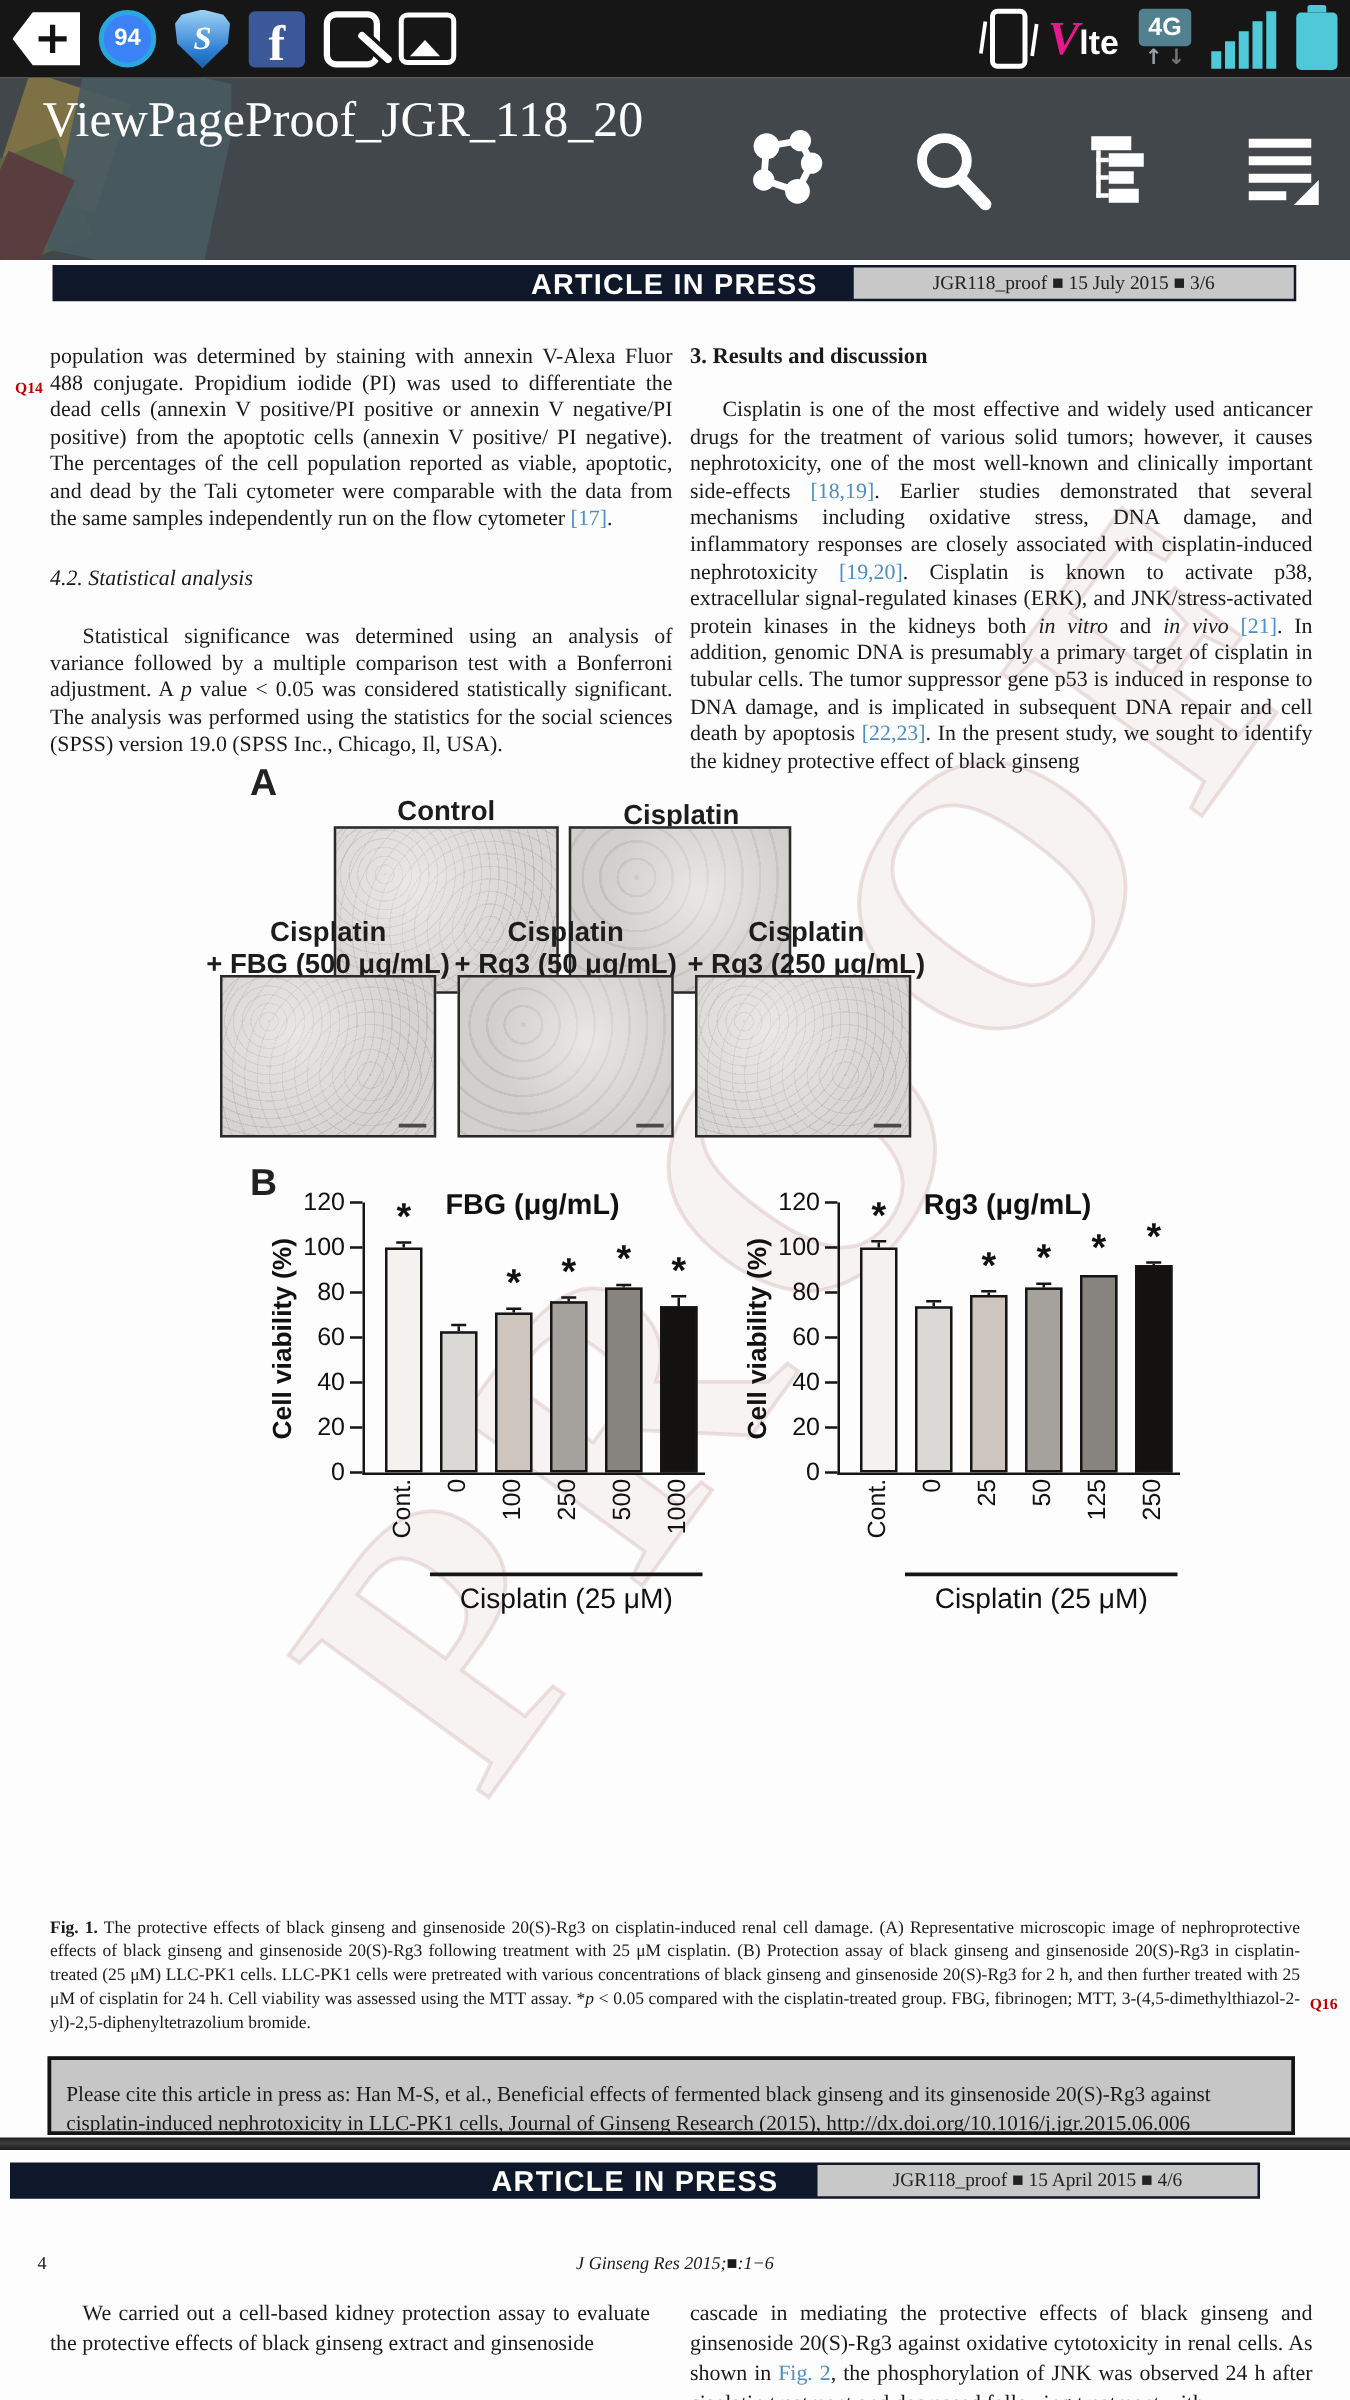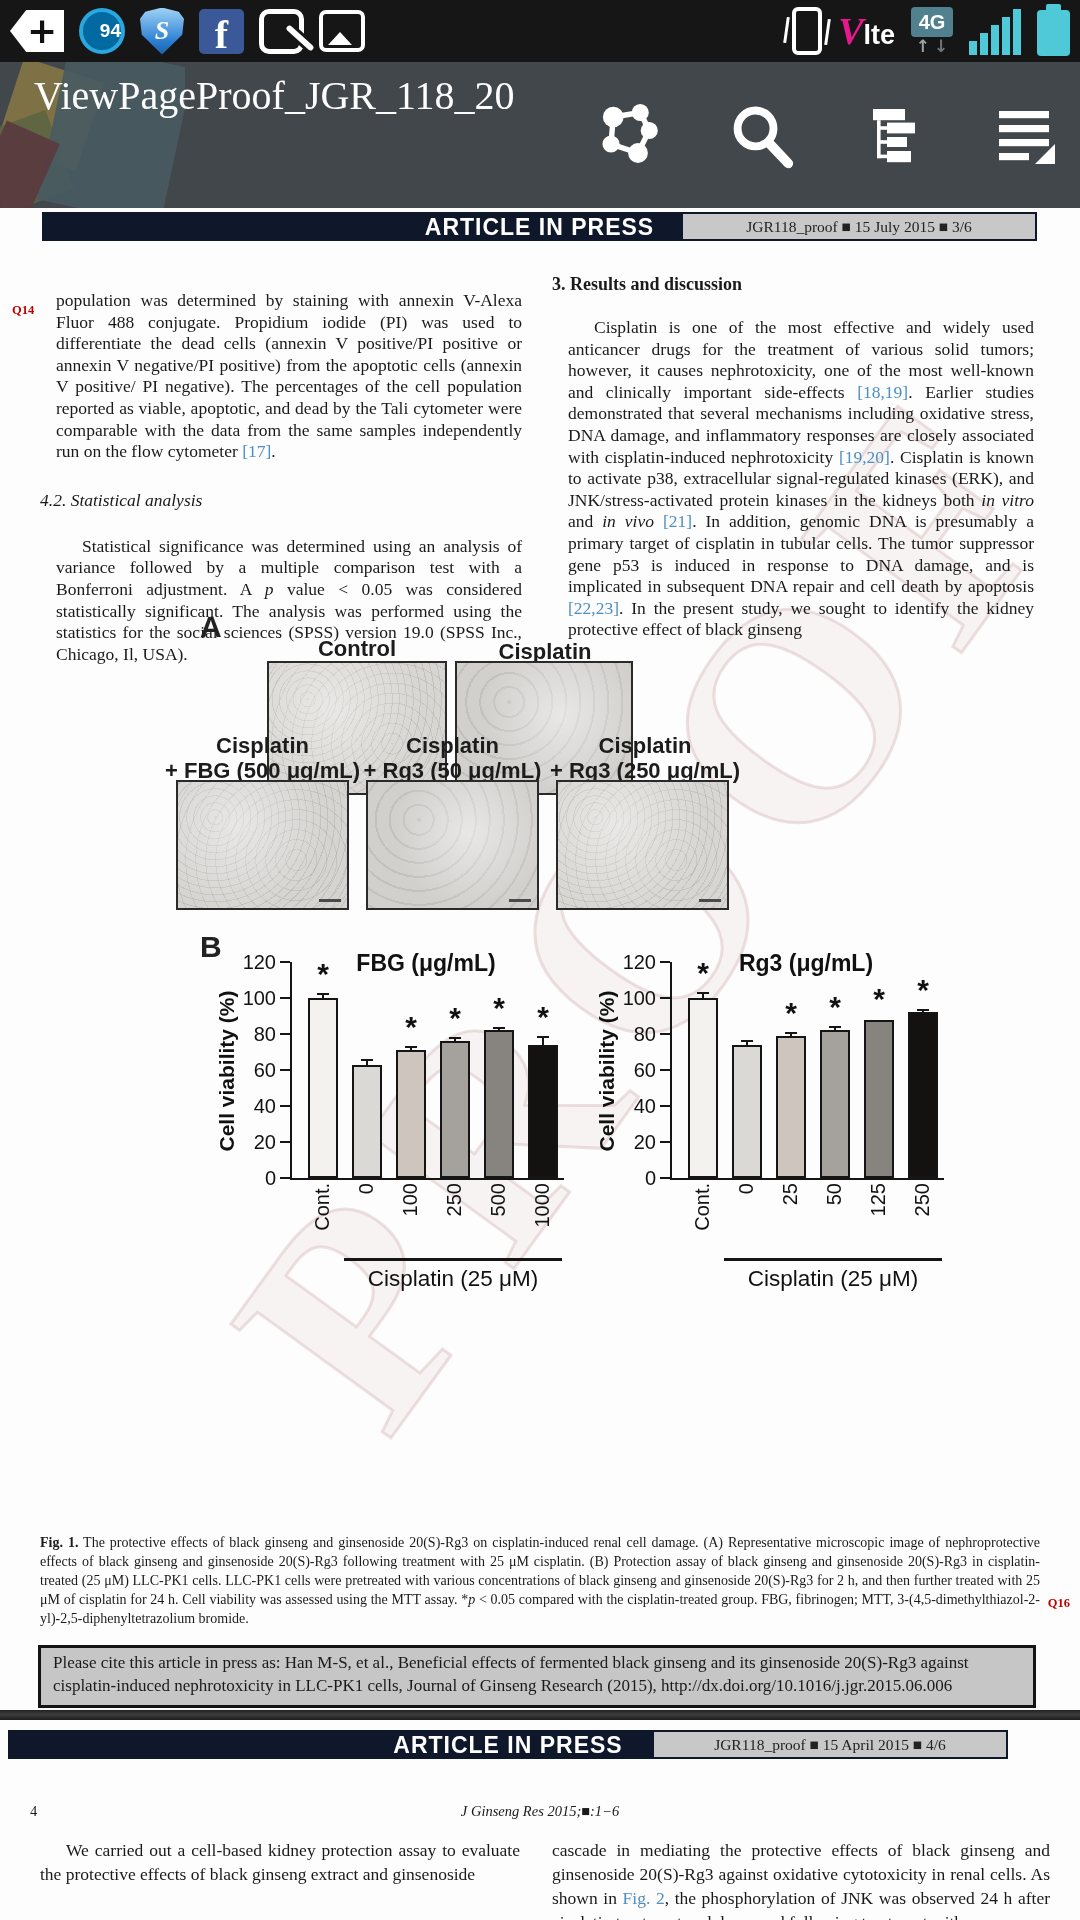--- a/index.html
+++ b/index.html
@@ -3,21 +3,21 @@
 <meta charset="utf-8">
 <style>
   html,body{margin:0;padding:0;background:#000;}
   .screen{position:relative;width:1080px;height:1920px;overflow:hidden;background:#fff;font-family:"Liberation Serif",serif;}
   
   .statusbar{position:absolute;top:0;left:0;width:1080px;height:62px;background:#161616;display:flex;align-items:center;padding:0 10px;box-sizing:border-box;z-index:30;}
   .sb-left{display:flex;align-items:center;gap:15px;}
   .sb-right{margin-left:auto;display:flex;align-items:center;gap:16px;}
   .ic-back{width:54px;height:44px;background:#fff;clip-path:polygon(0 50%,30% 2%,100% 2%,100% 98%,30% 98%);display:flex;align-items:center;justify-content:center;}
   .ic-back span{color:#111;font:900 36px "DejaVu Sans",sans-serif;margin-left:10px;line-height:1;}
-  .ic-94{width:46px;height:46px;border-radius:50%;background:#0369a1;border:4px solid #2ba7e0;box-sizing:border-box;display:flex;align-items:center;justify-content:flex-end;color:#fff;font:bold 19px "Liberation Sans",sans-serif;}
+  .ic-94{width:46px;height:46px;border-radius:50%;background:#3b82f6;border:4px solid #2ba7e0;box-sizing:border-box;display:flex;align-items:center;justify-content:center;color:#fff;font:bold 19px "Liberation Sans",sans-serif;}
   .ic-shield{width:44px;height:47px;background:linear-gradient(180deg,#9ed2f5 0%,#2d7fd3 70%,#1b5fa8 100%);clip-path:polygon(50% 0,88% 9%,100% 24%,96% 58%,50% 100%,4% 58%,0 24%,12% 9%);display:flex;align-items:center;justify-content:center;color:#fff;font:italic bold 26px "Liberation Serif",serif;}
   .ic-fb{width:45px;height:45px;background:#3b5998;border-radius:5px;display:flex;align-items:flex-end;justify-content:center;color:#fff;font:bold 40px "Liberation Serif",serif;line-height:0.95;overflow:hidden;}
   .ic-qmemo{width:45px;height:45px;border:5px solid #fff;border-radius:10px;box-sizing:border-box;position:relative;}
   .ic-qmemo::after{content:"";position:absolute;width:6px;height:34px;background:#fff;transform:rotate(-48deg);right:-4px;bottom:-6px;border-radius:3px;box-shadow:0 0 0 3px #161616;}
   .ic-gallery{width:46px;height:42px;border:4px solid #fff;border-radius:7px;box-sizing:border-box;position:relative;overflow:hidden;}
   .ic-gallery::after{content:"";position:absolute;left:5px;bottom:3px;width:0;height:0;border-left:12px solid transparent;border-right:12px solid transparent;border-bottom:13px solid #fff;}
   .ic-vib{position:relative;width:30px;height:48px;border:4px solid #fff;border-radius:6px;box-sizing:border-box;}
   .ic-vib::before{content:"";position:absolute;left:-11px;top:6px;width:3px;height:26px;background:#fff;transform:rotate(8deg);}
   .ic-vib::after{content:"";position:absolute;right:-11px;bottom:6px;width:3px;height:26px;background:#fff;transform:rotate(8deg);}
   .volte{display:flex;align-items:baseline;}
@@ -51,21 +51,21 @@
   .banner .lbl{position:absolute;left:0;right:0;top:2px;text-align:center;color:#fff;font:bold 23px "Liberation Sans",sans-serif;letter-spacing:1px;}
   .banner .proof{position:absolute;right:2px;top:2px;bottom:2px;width:352px;background:#c8c8c8;color:#222;font:400 15.5px "Liberation Serif",serif;display:flex;align-items:center;justify-content:center;}
   .b1{left:42px;top:4px;width:995px;}
   .b2{left:8px;top:1522px;width:1000px;}
   .runhead{position:absolute;left:0;top:44px;width:1080px;text-align:center;font:italic 400 14.5px "Liberation Serif",serif;color:#222;z-index:2;}
   .runhead .pn{position:absolute;right:32px;top:0;font-style:normal;}
   .qtag{position:absolute;color:#c00000;font:bold 12.5px "Liberation Serif",serif;z-index:3;}
   .q14{left:12px;top:95px;} .q16{right:10px;top:1388px;}
   .col{position:absolute;top:66px;width:498px;font-size:17.5px;line-height:21.6px;text-align:justify;z-index:2;}
   .colL{left:40px;} .colR{left:552px;}
-  .col p{margin:16px;}
+  .col p{margin:0;}
   .col .ind{text-indent:26px;}
   .col h4{margin:27px 0 25px 0;font:italic 400 17.5px "Liberation Serif",serif;}
   .col h3{margin:0 0 22px 0;font:bold 18px "Liberation Serif",serif;}
   .link{color:#4d8fc2;}
   .it{font-style:italic;} .bd{font-weight:bold;}
   
   .panel-lab{position:absolute;font:bold 30px "Liberation Sans",sans-serif;color:#222;z-index:2;}
   .figlab{position:absolute;font:bold 22px/25px "Liberation Sans",sans-serif;color:#1c1c1c;text-align:center;z-index:2;}
   .micro{position:absolute;border:2px solid #2a2a2a;box-sizing:border-box;z-index:2;background-color:#d6d4d1;background-image:radial-gradient(circle at 35% 35%,rgba(255,255,255,.45),transparent 65%),repeating-radial-gradient(circle at 22% 28%,rgba(148,146,142,.28) 0 1px,transparent 1px 7px),repeating-radial-gradient(circle at 70% 62%,rgba(140,138,134,.22) 0 1px,transparent 1px 10px);}
   .micro::after{content:"";position:absolute;right:6px;bottom:6px;width:22px;height:3px;background:#4a4a4a;}
@@ -80,21 +80,21 @@
   .chart .ymark{position:absolute;left:62px;width:10px;height:2px;background:#151515;}
   .chart .bar{position:absolute;bottom:0;width:30px;box-sizing:border-box;border:2px solid #151515;}
   .chart .estem{position:absolute;width:2px;background:#151515;}
   .chart .ecap{position:absolute;width:12px;height:2px;background:#151515;}
   .chart .star{position:absolute;width:30px;text-align:center;font:bold 30px "Liberation Sans",sans-serif;color:#111;}
   .chart .cat{position:absolute;top:262px;width:70px;height:20px;text-align:right;transform:rotate(-90deg);font:400 20px "Liberation Sans",sans-serif;white-space:nowrap;color:#111;}
   .chart .xline{position:absolute;left:126px;top:312px;width:218px;height:3px;background:#151515;}
   .chart .xlab{position:absolute;left:106px;top:320px;width:258px;text-align:center;font:400 22.5px "Liberation Sans",sans-serif;color:#111;}
   
   .caption{position:absolute;left:40px;top:1325px;width:1000px;font-size:14px;line-height:19px;text-align:justify;z-index:2;}
-  .citebox{position:absolute;left:38px;top:1437px;width:998px;height:63px;box-sizing:border-box;border:3px solid #141414;background:#c6c6c6;padding:3px 12px;font-size:17px;line-height:23px;z-index:2;}
+  .citebox{position:absolute;left:38px;top:1437px;width:998px;height:63px;box-sizing:border-box;border:3px solid #141414;background:#c6c6c6;padding:16px 12px;font-size:17px;line-height:23px;z-index:2;}
   .pagegap{position:absolute;left:0;top:1502px;width:1080px;height:10px;background:linear-gradient(180deg,#222,#3d3d3d 45%,#1c1c1c);z-index:2;}
   .p4head{position:absolute;left:0;top:1595px;width:1080px;font:italic 400 14.5px "Liberation Serif",serif;text-align:center;z-index:2;}
   .p4head .pn{position:absolute;left:30px;top:0;font-style:normal;}
   .p4col{position:absolute;top:1630px;width:498px;font-size:17.5px;line-height:24px;text-align:justify;z-index:2;}
   .p4L{left:40px;width:480px;} .p4R{left:552px;}
   .p4col p{margin:0;}
 </style>
 </head>
 <body>
 

